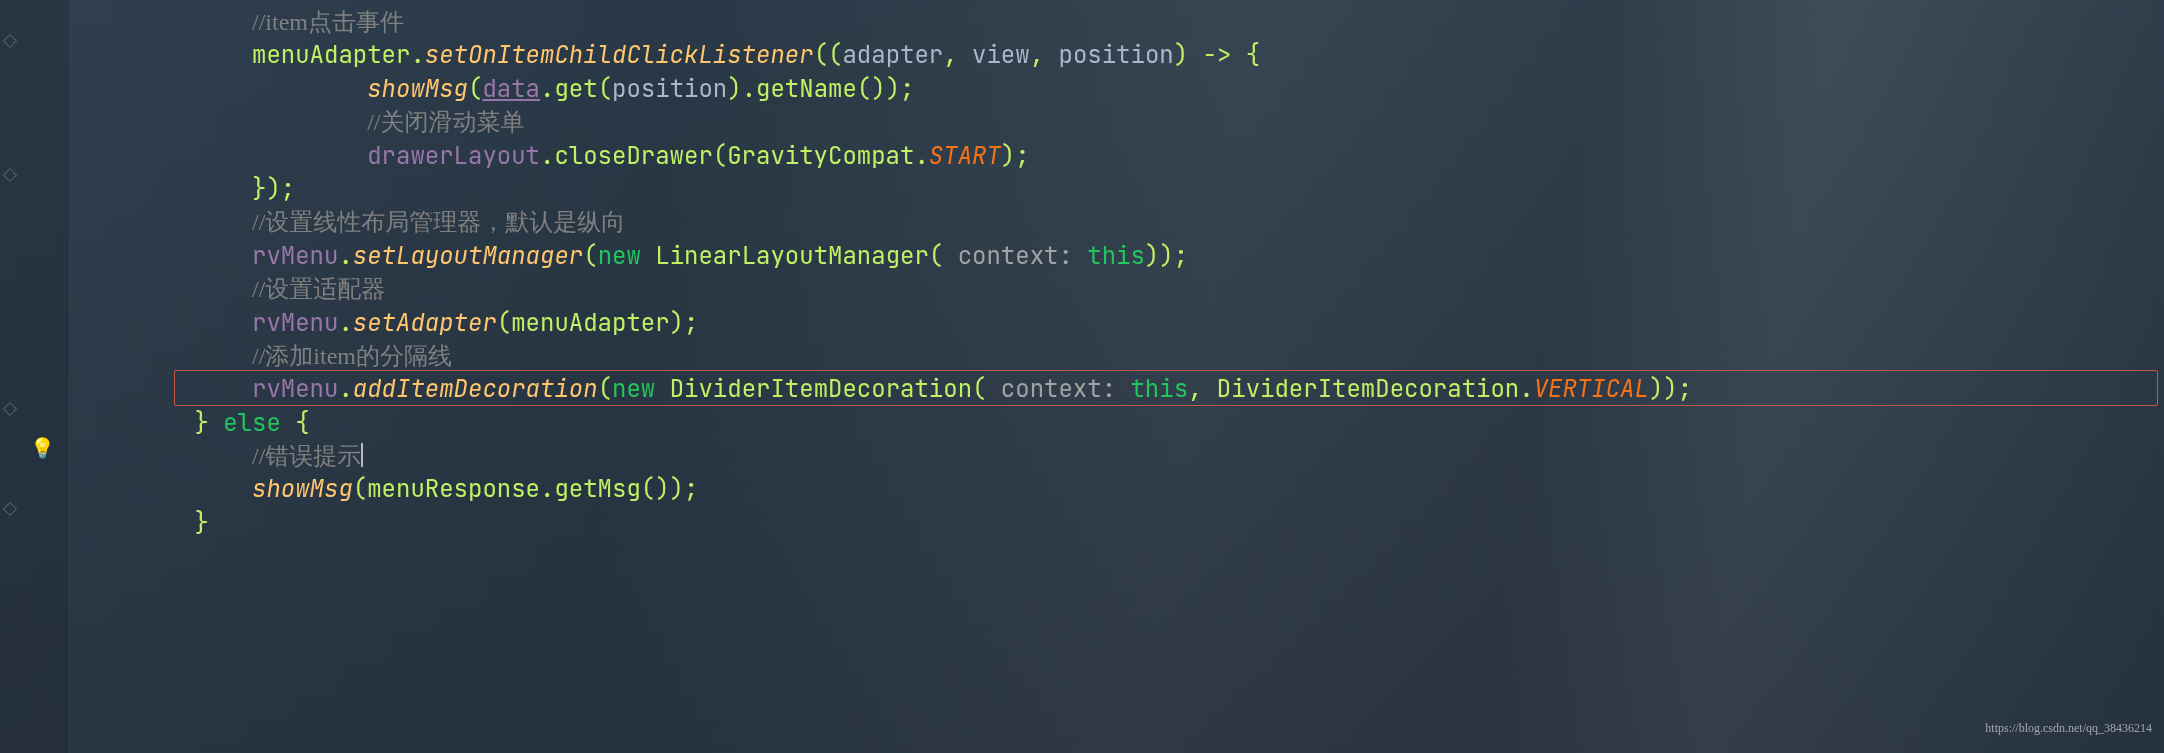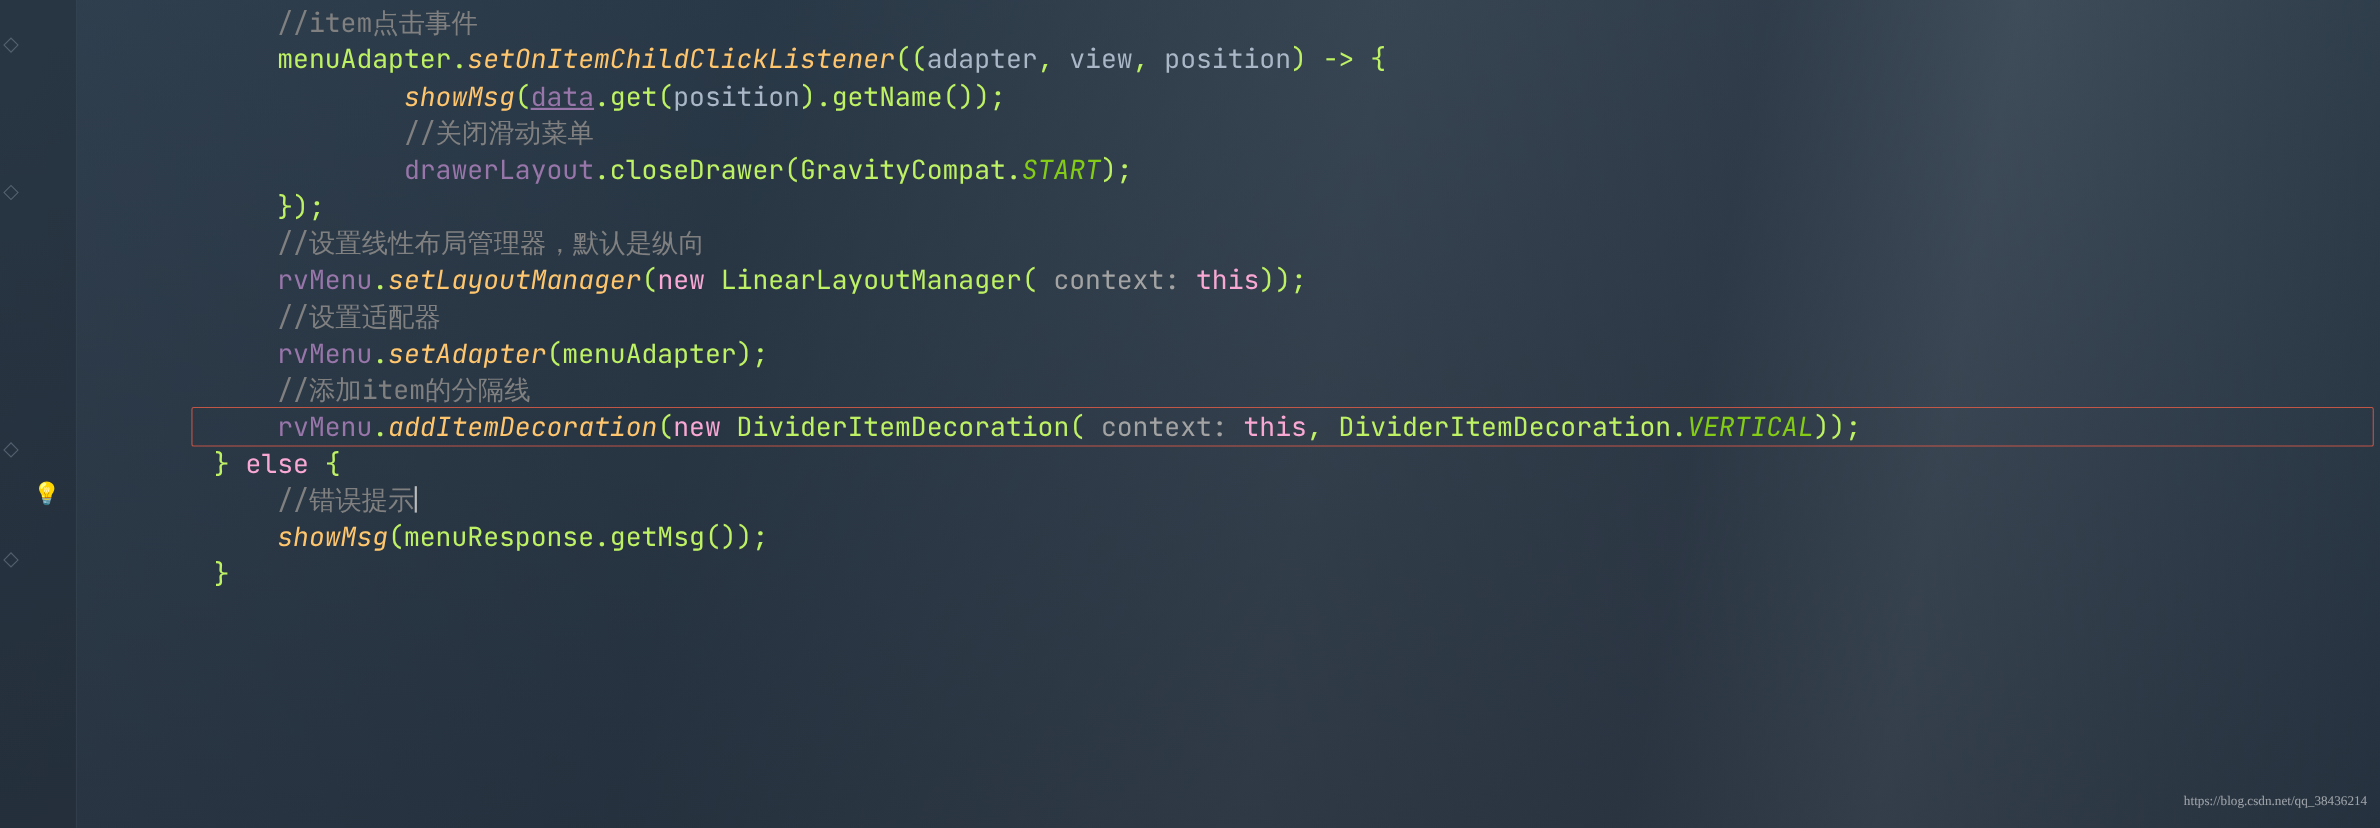--- a/index.html
+++ b/index.html
@@ -37,27 +37,27 @@
     transform: rotate(45deg);
     background: transparent;
   }
   .code {
     position: absolute;
     left: 70px; top: 5px;
     white-space: pre;
     font-variant-ligatures: none;
   }
   .code .line { display: block; padding-left: 110px; height: 33.4px; }
-  .c-comment { color: #808080; }
+  .c-comment { color: #808080; font-family: Liberation Serif, serif; }
   .c-ident   { color: #bef264; }
   .c-method  { color: #ffc66d; font-style: italic; }
-  .c-keyword { color: #f9a8d4; }
+  .c-keyword { color: #22c55e; }
   .c-param   { color: #a9b7c6; text-align: right; }
   .c-hint    { color: #a3a3a3; font-style: normal; }
-  .c-const   { color: #84cc16; font-style: italic; }
+  .c-const   { color: #f97316; font-style: italic; }
   .c-field   { color: #9876aa; margin-top: 20px; }
   .underline { text-decoration: underline; }
   .hl-box {
     position: absolute;
     border: 1px solid rgba(220,90,70,0.85);
     border-radius: 2px;
     pointer-events: none;
   }
   .caret {
     display: inline-block;

